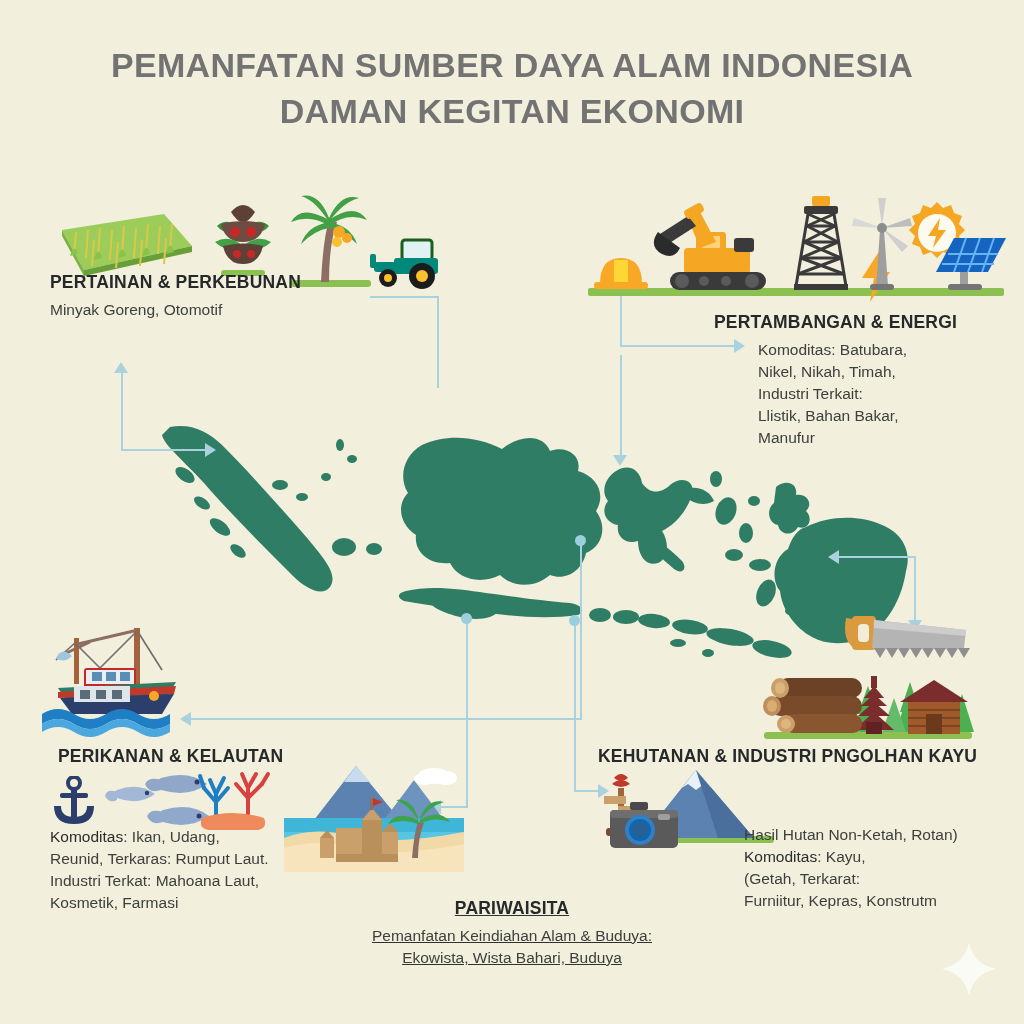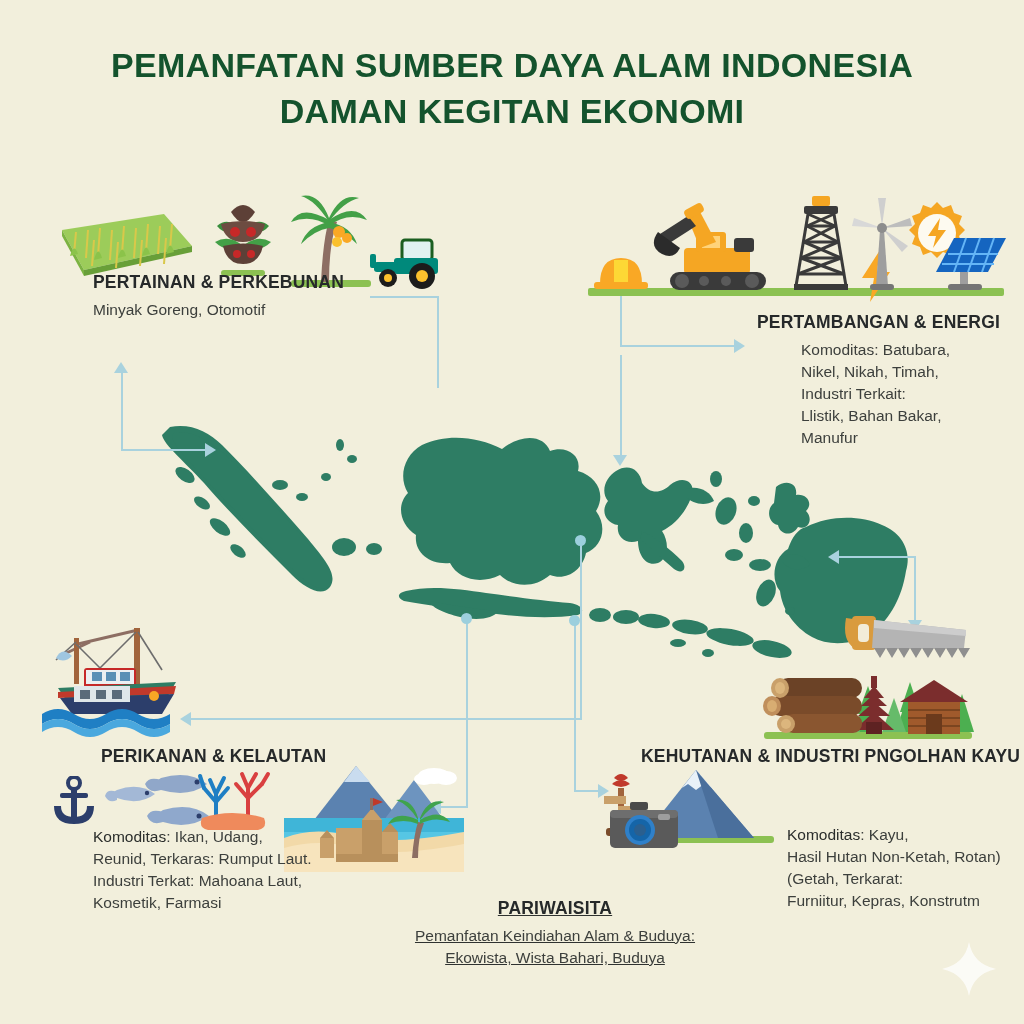--- a/index.html
+++ b/index.html
@@ -10,27 +10,27 @@
     color:#2f3230;
     position:relative;
   }
   #stage{position:relative;width:1024px;height:1024px;}
 
   
   .title{
     position:absolute;left:0;top:44px;width:1024px;
     text-align:center;
     font-size:34px;line-height:42px;font-weight:bold;
-    letter-spacing:.3px;color:#14532d;
+    letter-spacing:.3px;color:#737373;
   }
   .title .l1{display:block;}
   .title .l2{display:block;margin-top:4px;}
 
   
-  .sec{position:absolute;margin-left:43px;}
+  .sec{position:absolute;}
   .sec h3{
     margin:0 0 6px 0;font-size:17.5px;font-weight:bold;
     letter-spacing:.2px;color:#26292a;white-space:nowrap;
   }
   .sec p{
     margin:0;font-size:15.5px;line-height:22px;color:#3c3f3c;
     font-weight:400;
   }
   .sec p b{font-weight:normal;color:#2a2d2b;}
 
@@ -525,22 +525,22 @@
     <p><b>Komoditas</b><span>: Ikan, Udang,</span></p>
     <p>Reunid, Terkaras: Rumput Laut.</p>
     <p>Industri Terkat: Mahoana Laut,</p>
     <p>Kosmetik, Farmasi</p>
   </div>
 
   <div class="sec" style="left:598px;top:746px;width:420px;">
     <h3>KEHUTANAN &amp; INDUSTRI PNGOLHAN KAYU</h3>
   </div>
   <div class="sec" style="left:744px;top:824px;width:280px;">
+    <p>Hasil Hutan Non-Ketah, Rotan)</p>
     <p><b>Komoditas</b><span>: Kayu,</span></p>
-    <p>Hasil Hutan Non-Ketah, Rotan)</p>
     <p>(Getah, Terkarat:</p>
     <p>Furniitur, Kepras, Konstrutm</p>
   </div>
 
   <div class="sec" style="left:262px;top:898px;width:500px;text-align:center;text-decoration:underline;">
     <h3 style="text-align:center;">PARIWAISITA</h3>
     <p>Pemanfatan Keindiahan Alam &amp; Buduya:</p>
     <p>Ekowista, Wista Bahari, Buduya</p>
   </div>
 

